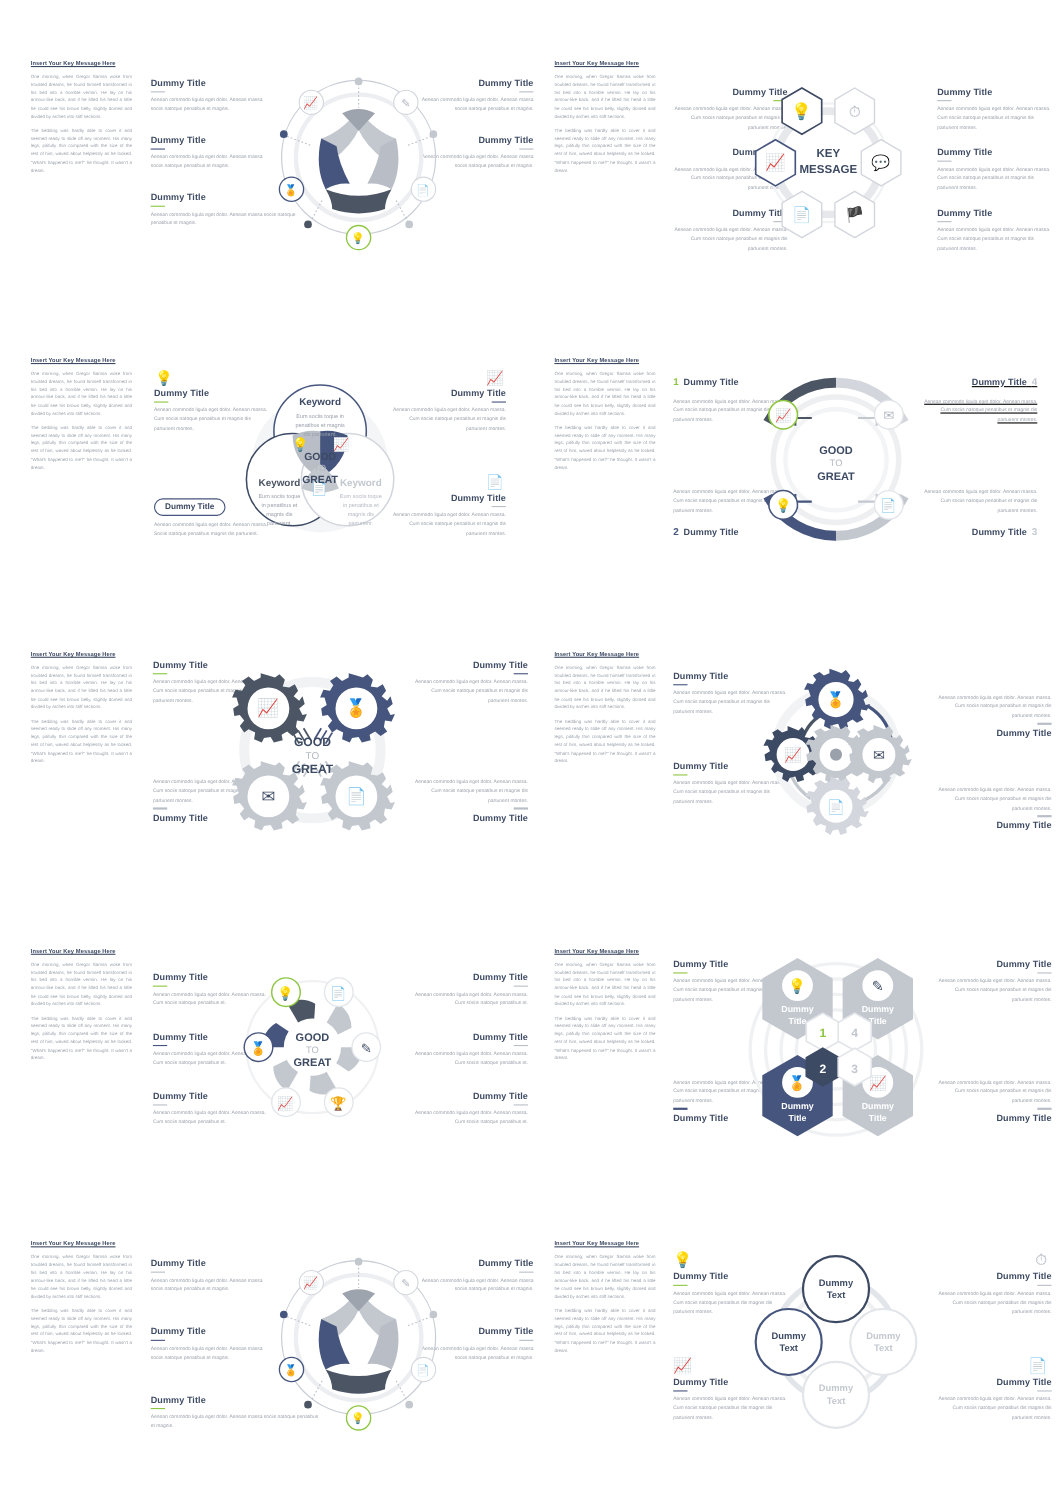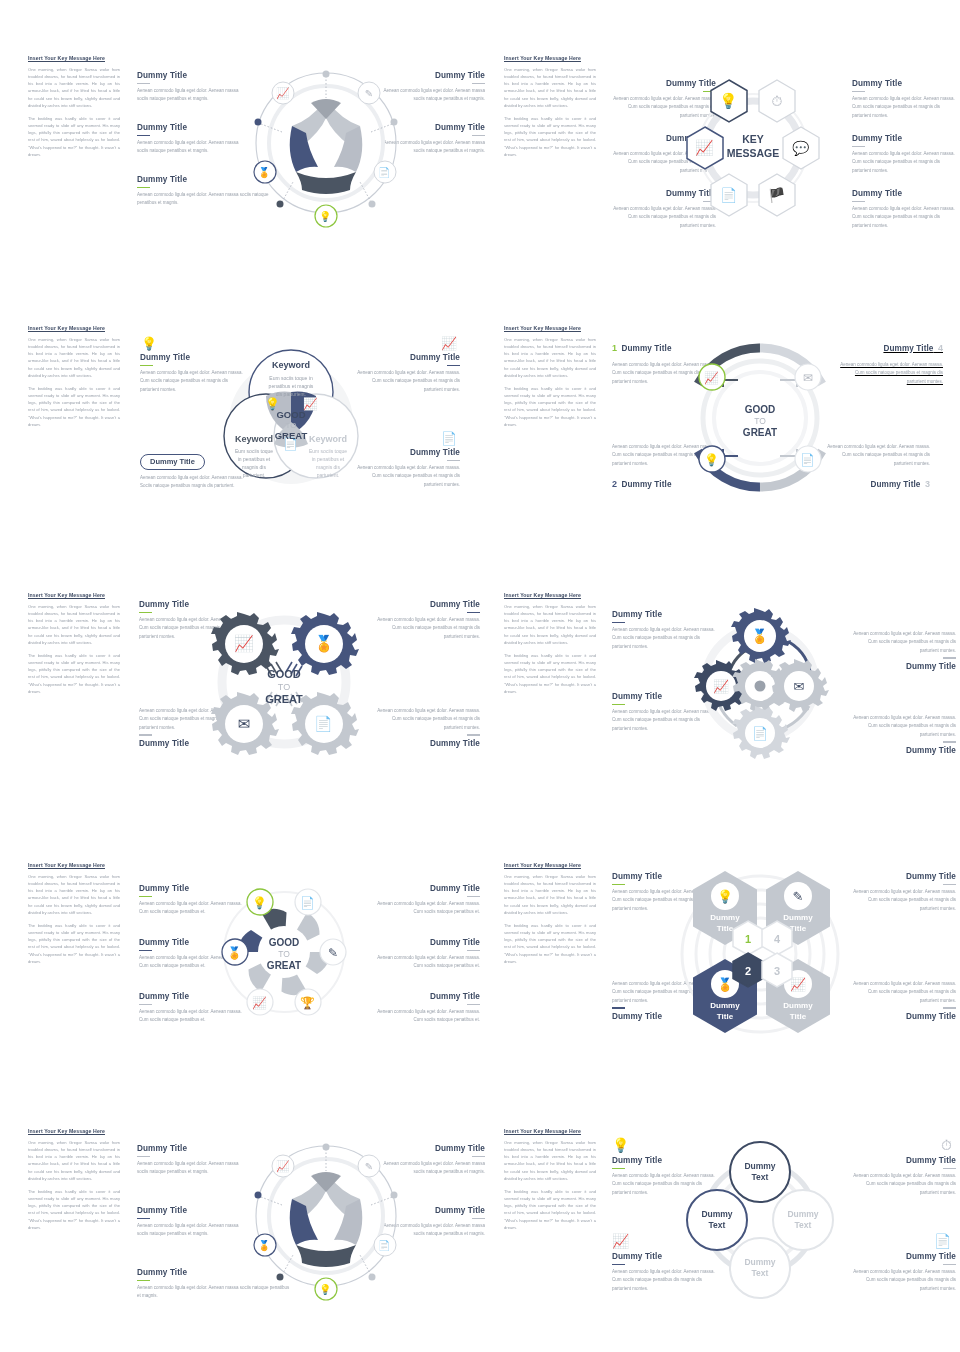--- a/index.html
+++ b/index.html
@@ -288,21 +288,21 @@
   <div class="blk" style="left:112px;top:118px;">
     <div class="btext">Aenean commodo ligula eget dolor. Aenean massa. Cum sociis natoque penatibus et magnis dis parturient montes.</div>
     <div style="margin-top:5px;"><span class="num" style="color:#46557d">2</span>
     <span class="btitle">Dummy Title</span></div>
   </div>
   <div class="blk r" style="left:337px;top:12px;text-decoration:underline;">
     <div><span class="btitle">Dummy Title</span>
     <span class="num g">4</span></div>
     <div class="btext" style="margin-top:6px;">Aenean commodo ligula eget dolor. Aenean massa. Cum sociis natoque penatibus et magnis dis parturient montes.</div>
   </div>
-  <div class="blk r" style="left:324px;top:118px;">
+  <div class="blk r" style="left:337px;top:118px;">
     <div class="btext">Aenean commodo ligula eget dolor. Aenean massa. Cum sociis natoque penatibus et magnis dis parturient montes.</div>
     <div style="margin-top:5px;"><span class="btitle">Dummy Title</span>
     <span class="num g">3</span></div>
   </div>
 
   <svg width="160" height="165" viewBox="0 0 160 165" style="position:absolute;left:180px;top:10px;">
     <g fill="none" stroke-width="9">
       <path d="M80 13 A70 70 0 0 0 18 49" stroke="#4b5563"></path>
       <path d="M18 116 A70 70 0 0 0 80 152" stroke="#46557d"></path>
       <path d="M80 13 A70 70 0 0 1 142 49" stroke="#d3d7dd"></path>

